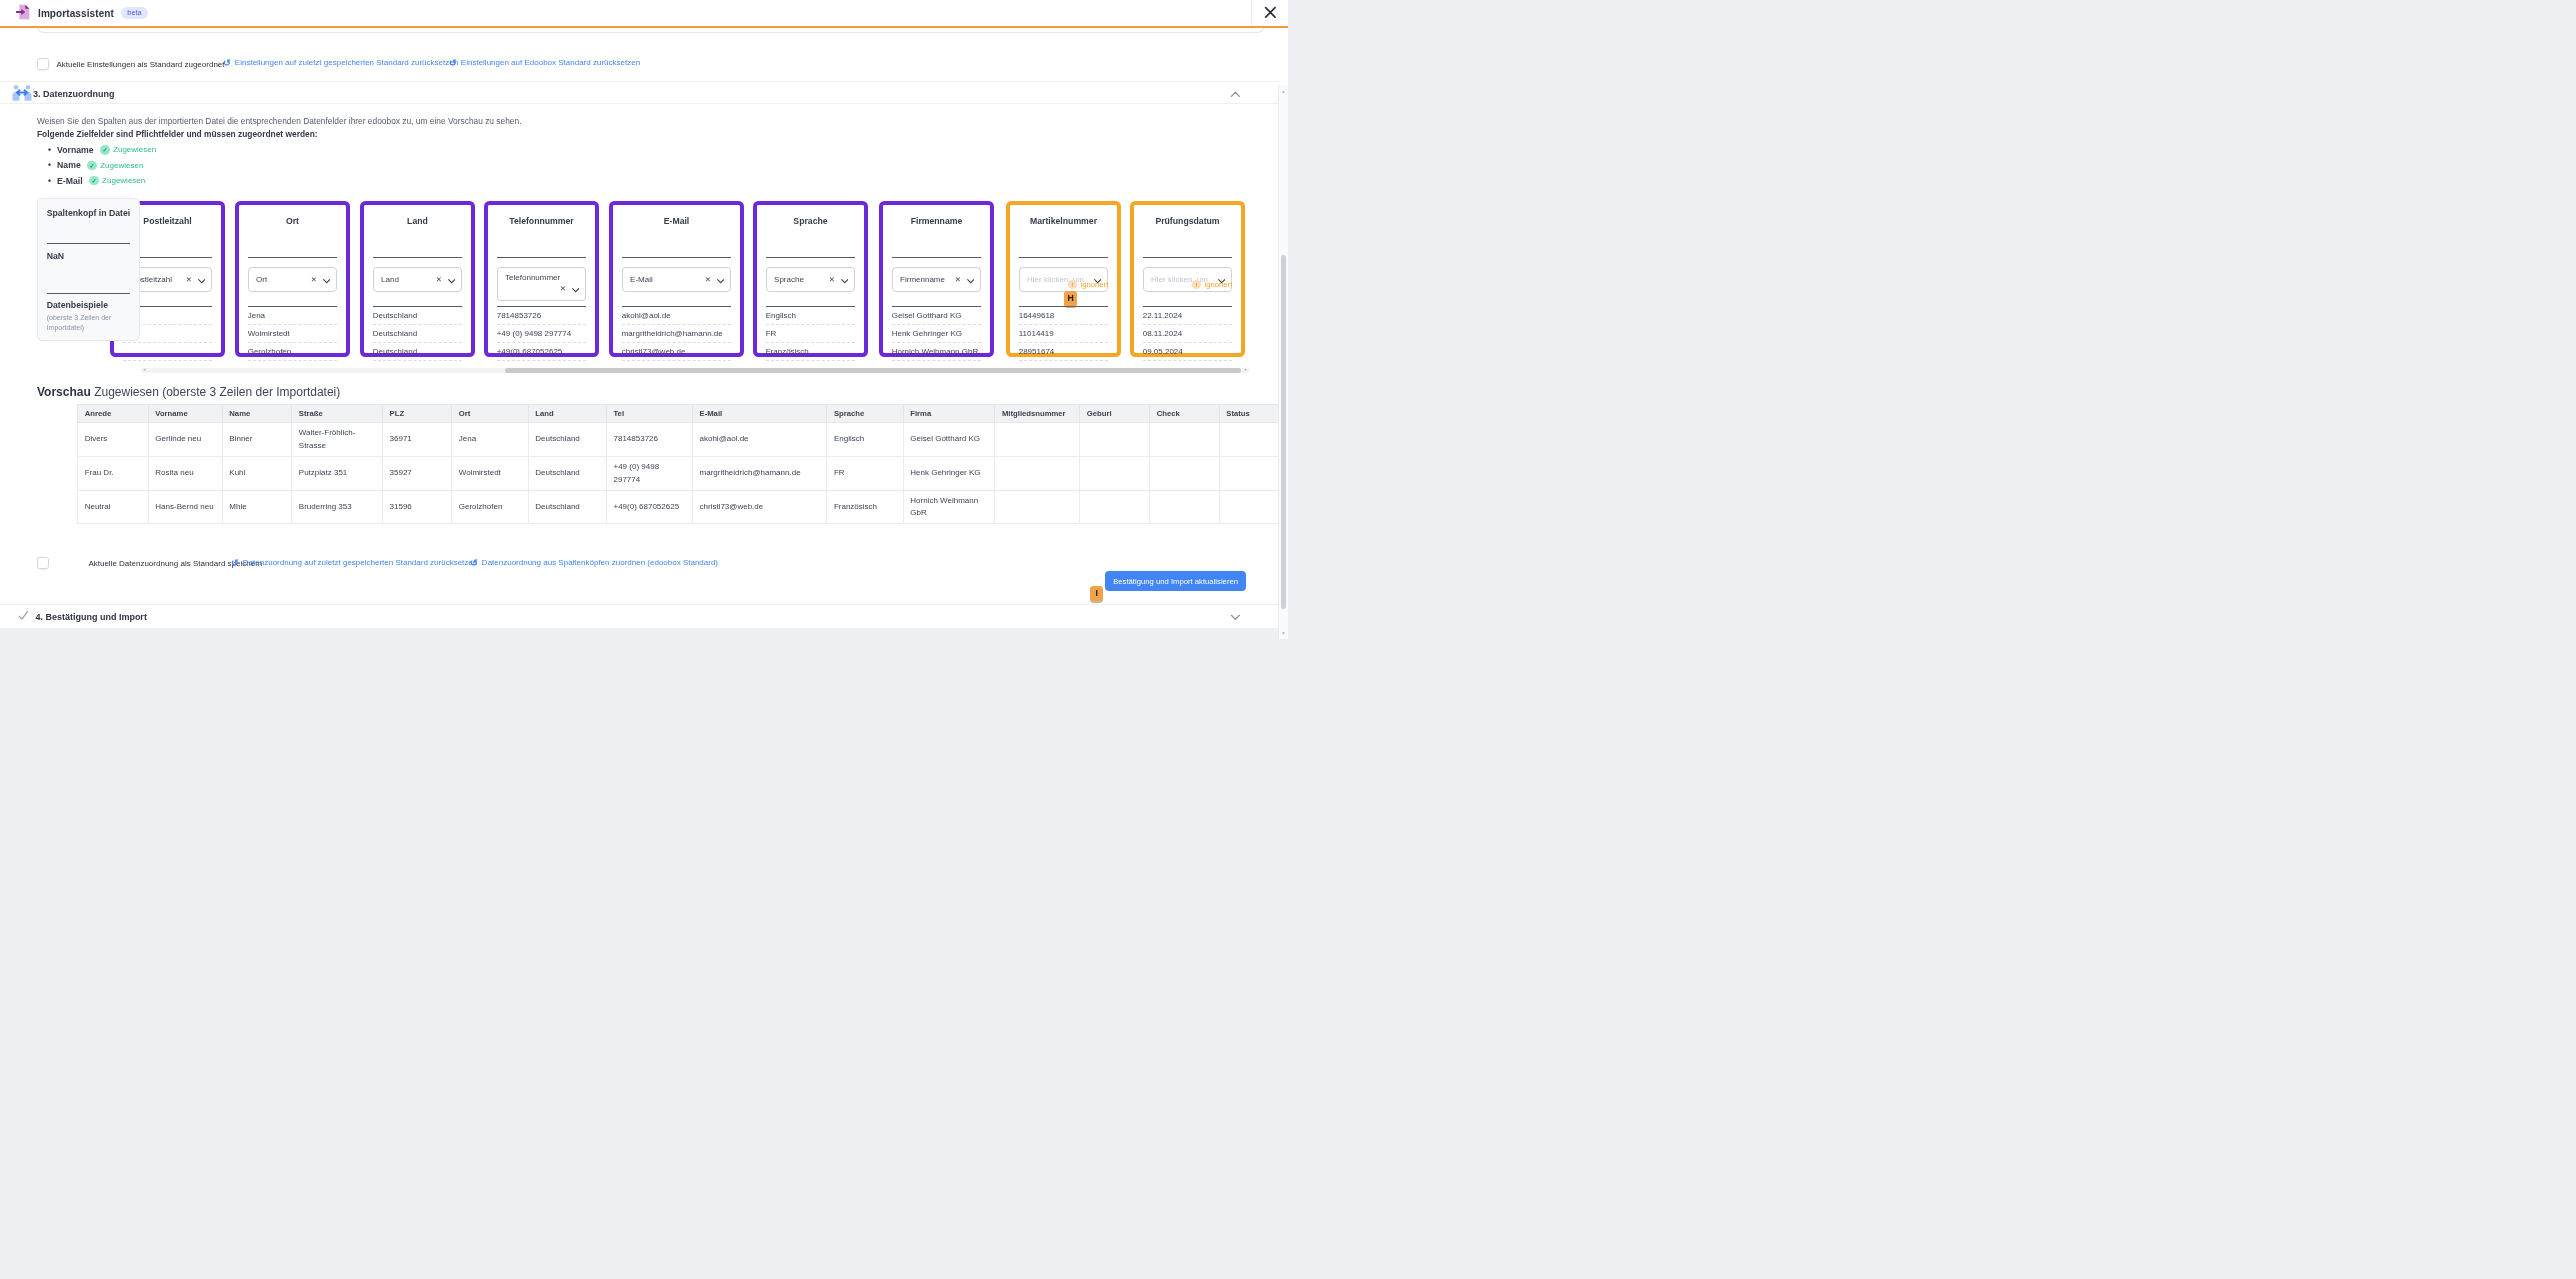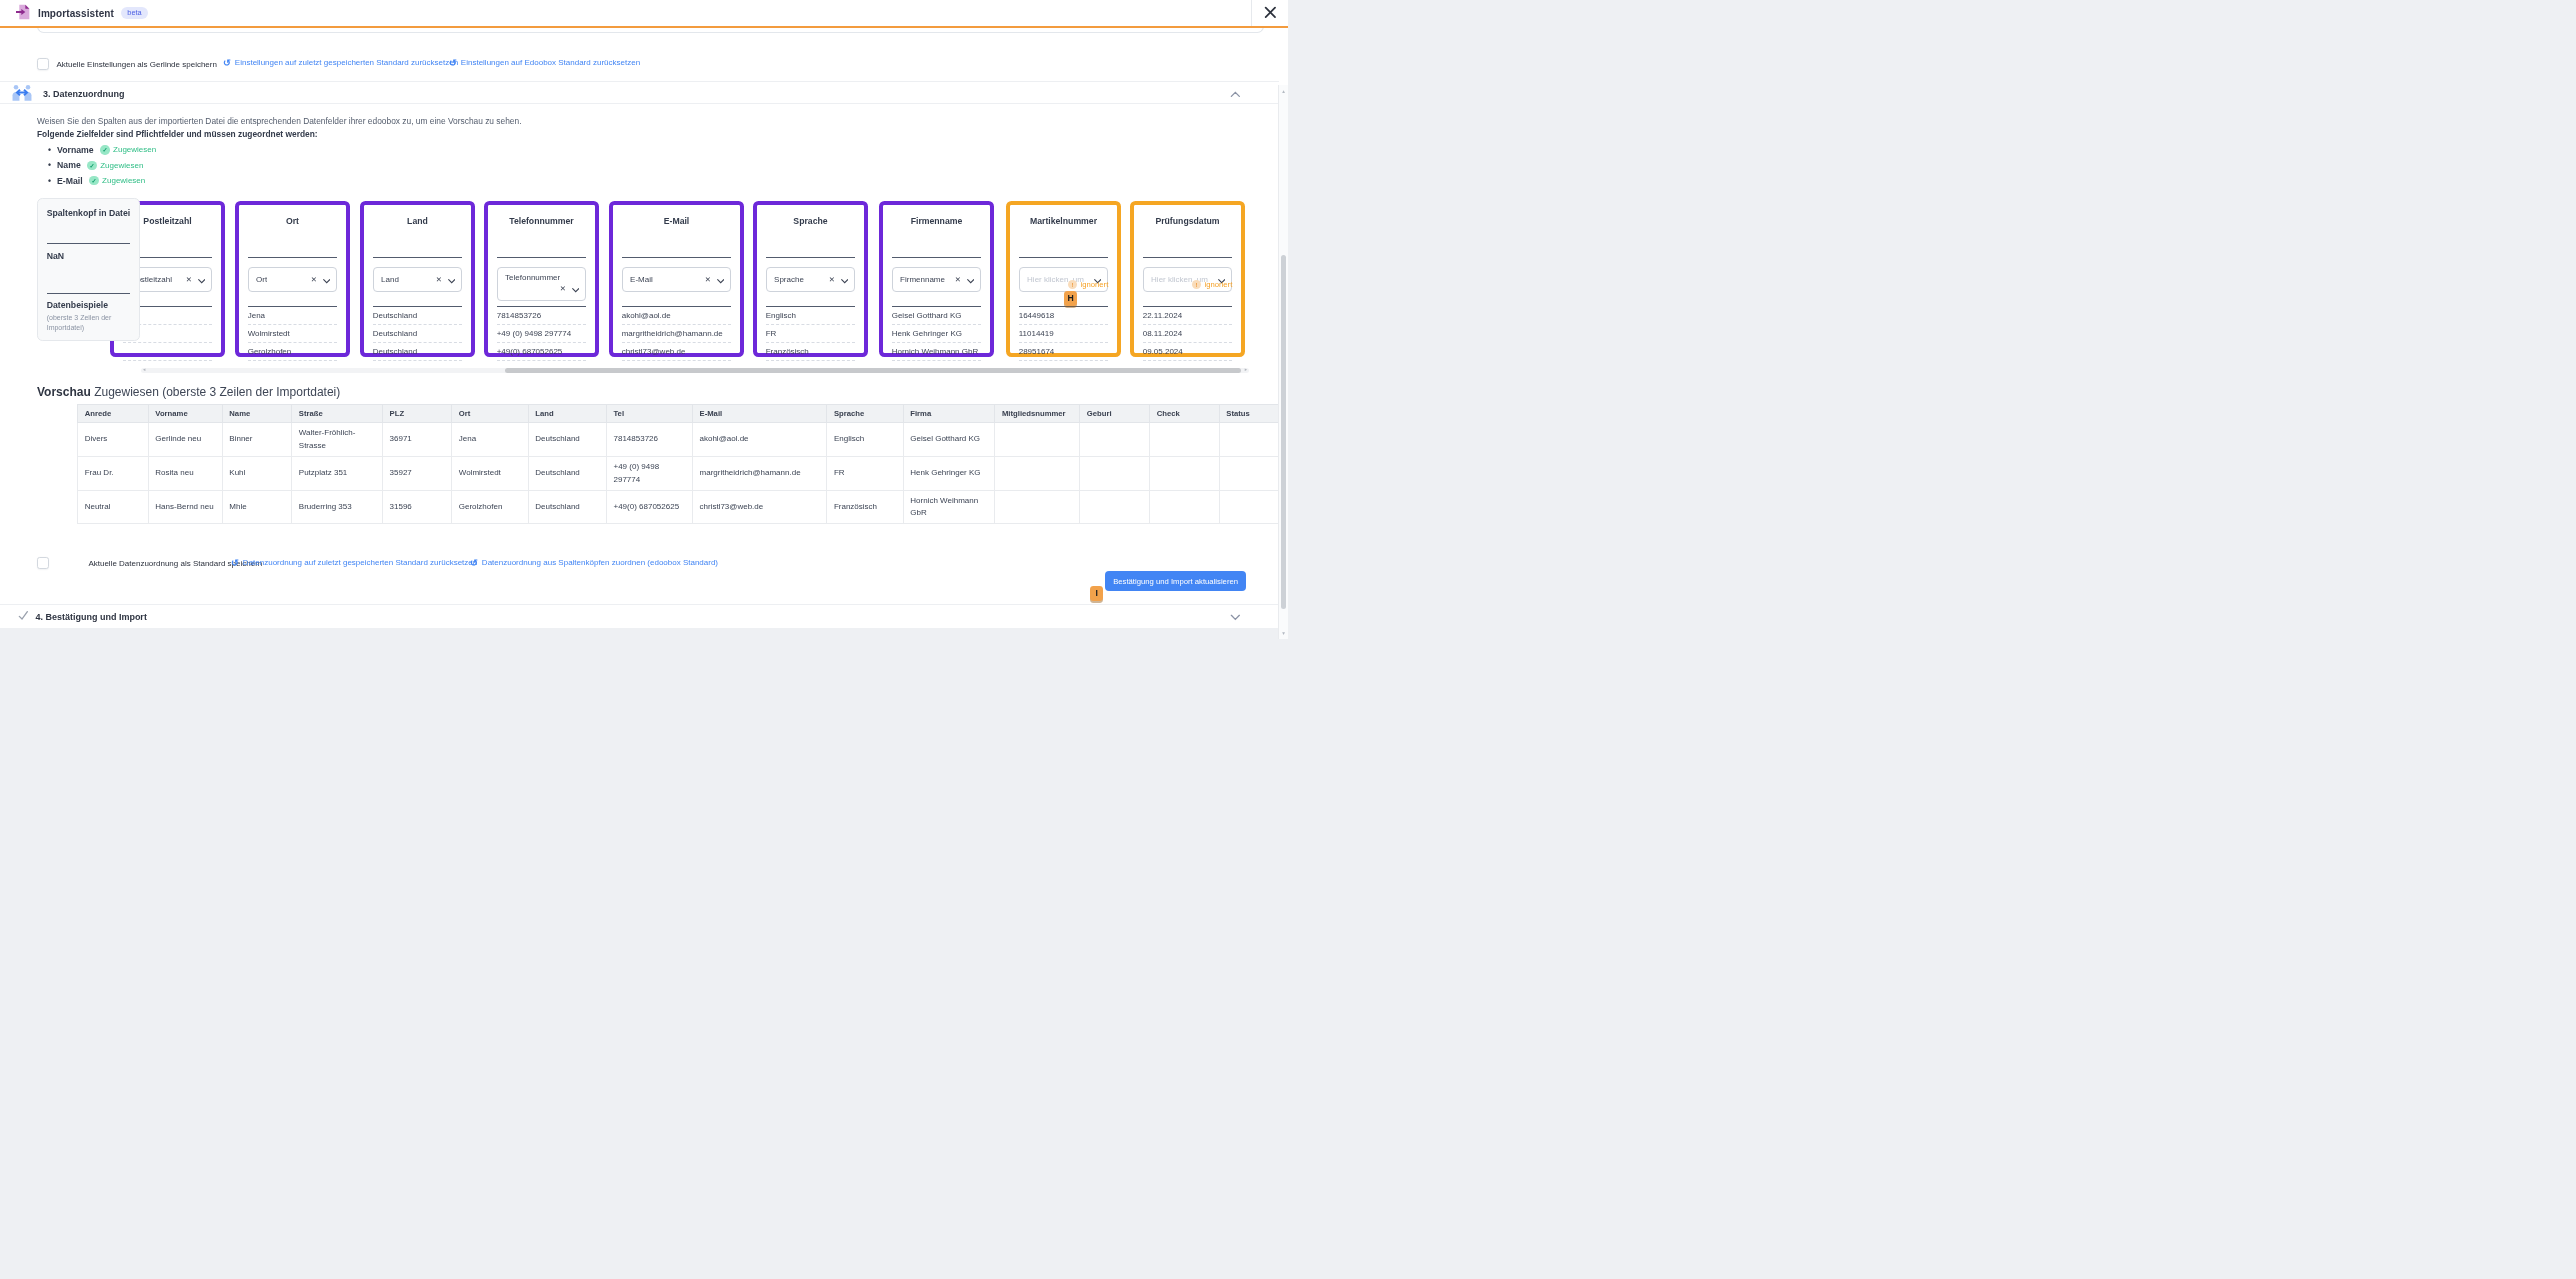--- a/index.html
+++ b/index.html
@@ -118,21 +118,21 @@
             <path d="M2.5 2.5L16.5 16.5M16.5 2.5L2.5 16.5" stroke="#2c313c" stroke-width="2.6" stroke-linecap="round" fill="none"></path>
           </svg>
       </span>
     </button>
   </div>
 
   <div class="frag"></div>
 
   <div class="chk-row" style="left:37px;top:58px;height:12px;">
     <span class="chk"></span>
-    <span class="chk-label">Aktuelle Einstellungen als Gerlinde speichern</span>
+    <span class="chk-label">Aktuelle Einstellungen als Standard zugeordnet</span>
   </div>
   <a class="lnk" style="position:absolute;left:223px;top:58px;">
     <span class="undo">↺</span>
     <span>Einstellungen auf zuletzt gespeicherten Standard zurücksetzen</span>
   </a>
   <a class="lnk" style="position:absolute;left:449px;top:58px;">
     <span class="undo">↺</span>
     <span>Einstellungen auf Edoobox Standard zurücksetzen</span>
   </a>
 
@@ -142,21 +142,21 @@
     <span style="margin-left:12px;">
       <svg width="20" height="17" viewBox="0 0 30 25">
         <circle cx="6" cy="4.5" r="3.4" fill="#a9c6f6"></circle>
         <path d="M0.8 25v-8.4c0-3 2.2-5 5.2-5s5.2 2 5.2 5V25z" fill="#a9c6f6"></path>
         <circle cx="24" cy="4.5" r="3.4" fill="#a9c6f6"></circle>
         <path d="M18.8 25v-8.4c0-3 2.2-5 5.2-5s5.2 2 5.2 5V25z" fill="#a9c6f6"></path>
         <path d="M9 12.5h12" stroke="#3b7df0" stroke-width="3"></path>
         <path d="M12 8.5l-4.5 4 4.5 4M18 8.5l4.5 4-4.5 4" stroke="#3b7df0" stroke-width="3" fill="none"></path>
       </svg>
     </span>
-    <span class="sec-title" style="margin-left:11px;">3. Datenzuordnung</span>
+    <span class="sec-title" style="margin-left:1px;">3. Datenzuordnung</span>
     <span class="sec-chevron">
       <svg width="10.7" height="6.7" viewBox="0 0 16 10">
           <path d="M2 8l6-6 6 6" stroke="#8b93a5" stroke-width="2" fill="none" stroke-linecap="round"></path>
         </svg>
     </span>
   </div>
   <div class="divider" style="top:103px;"></div>
 
   <div class="desc" style="top:116px;">Weisen Sie den Spalten aus der importierten Datei die entsprechenden Datenfelder ihrer edoobox zu, um eine Vorschau zu sehen.</div>
   <div class="desc bold" style="top:129px;">Folgende Zielfelder sind Pflichtfelder und müssen zugeordnet werden:</div>

